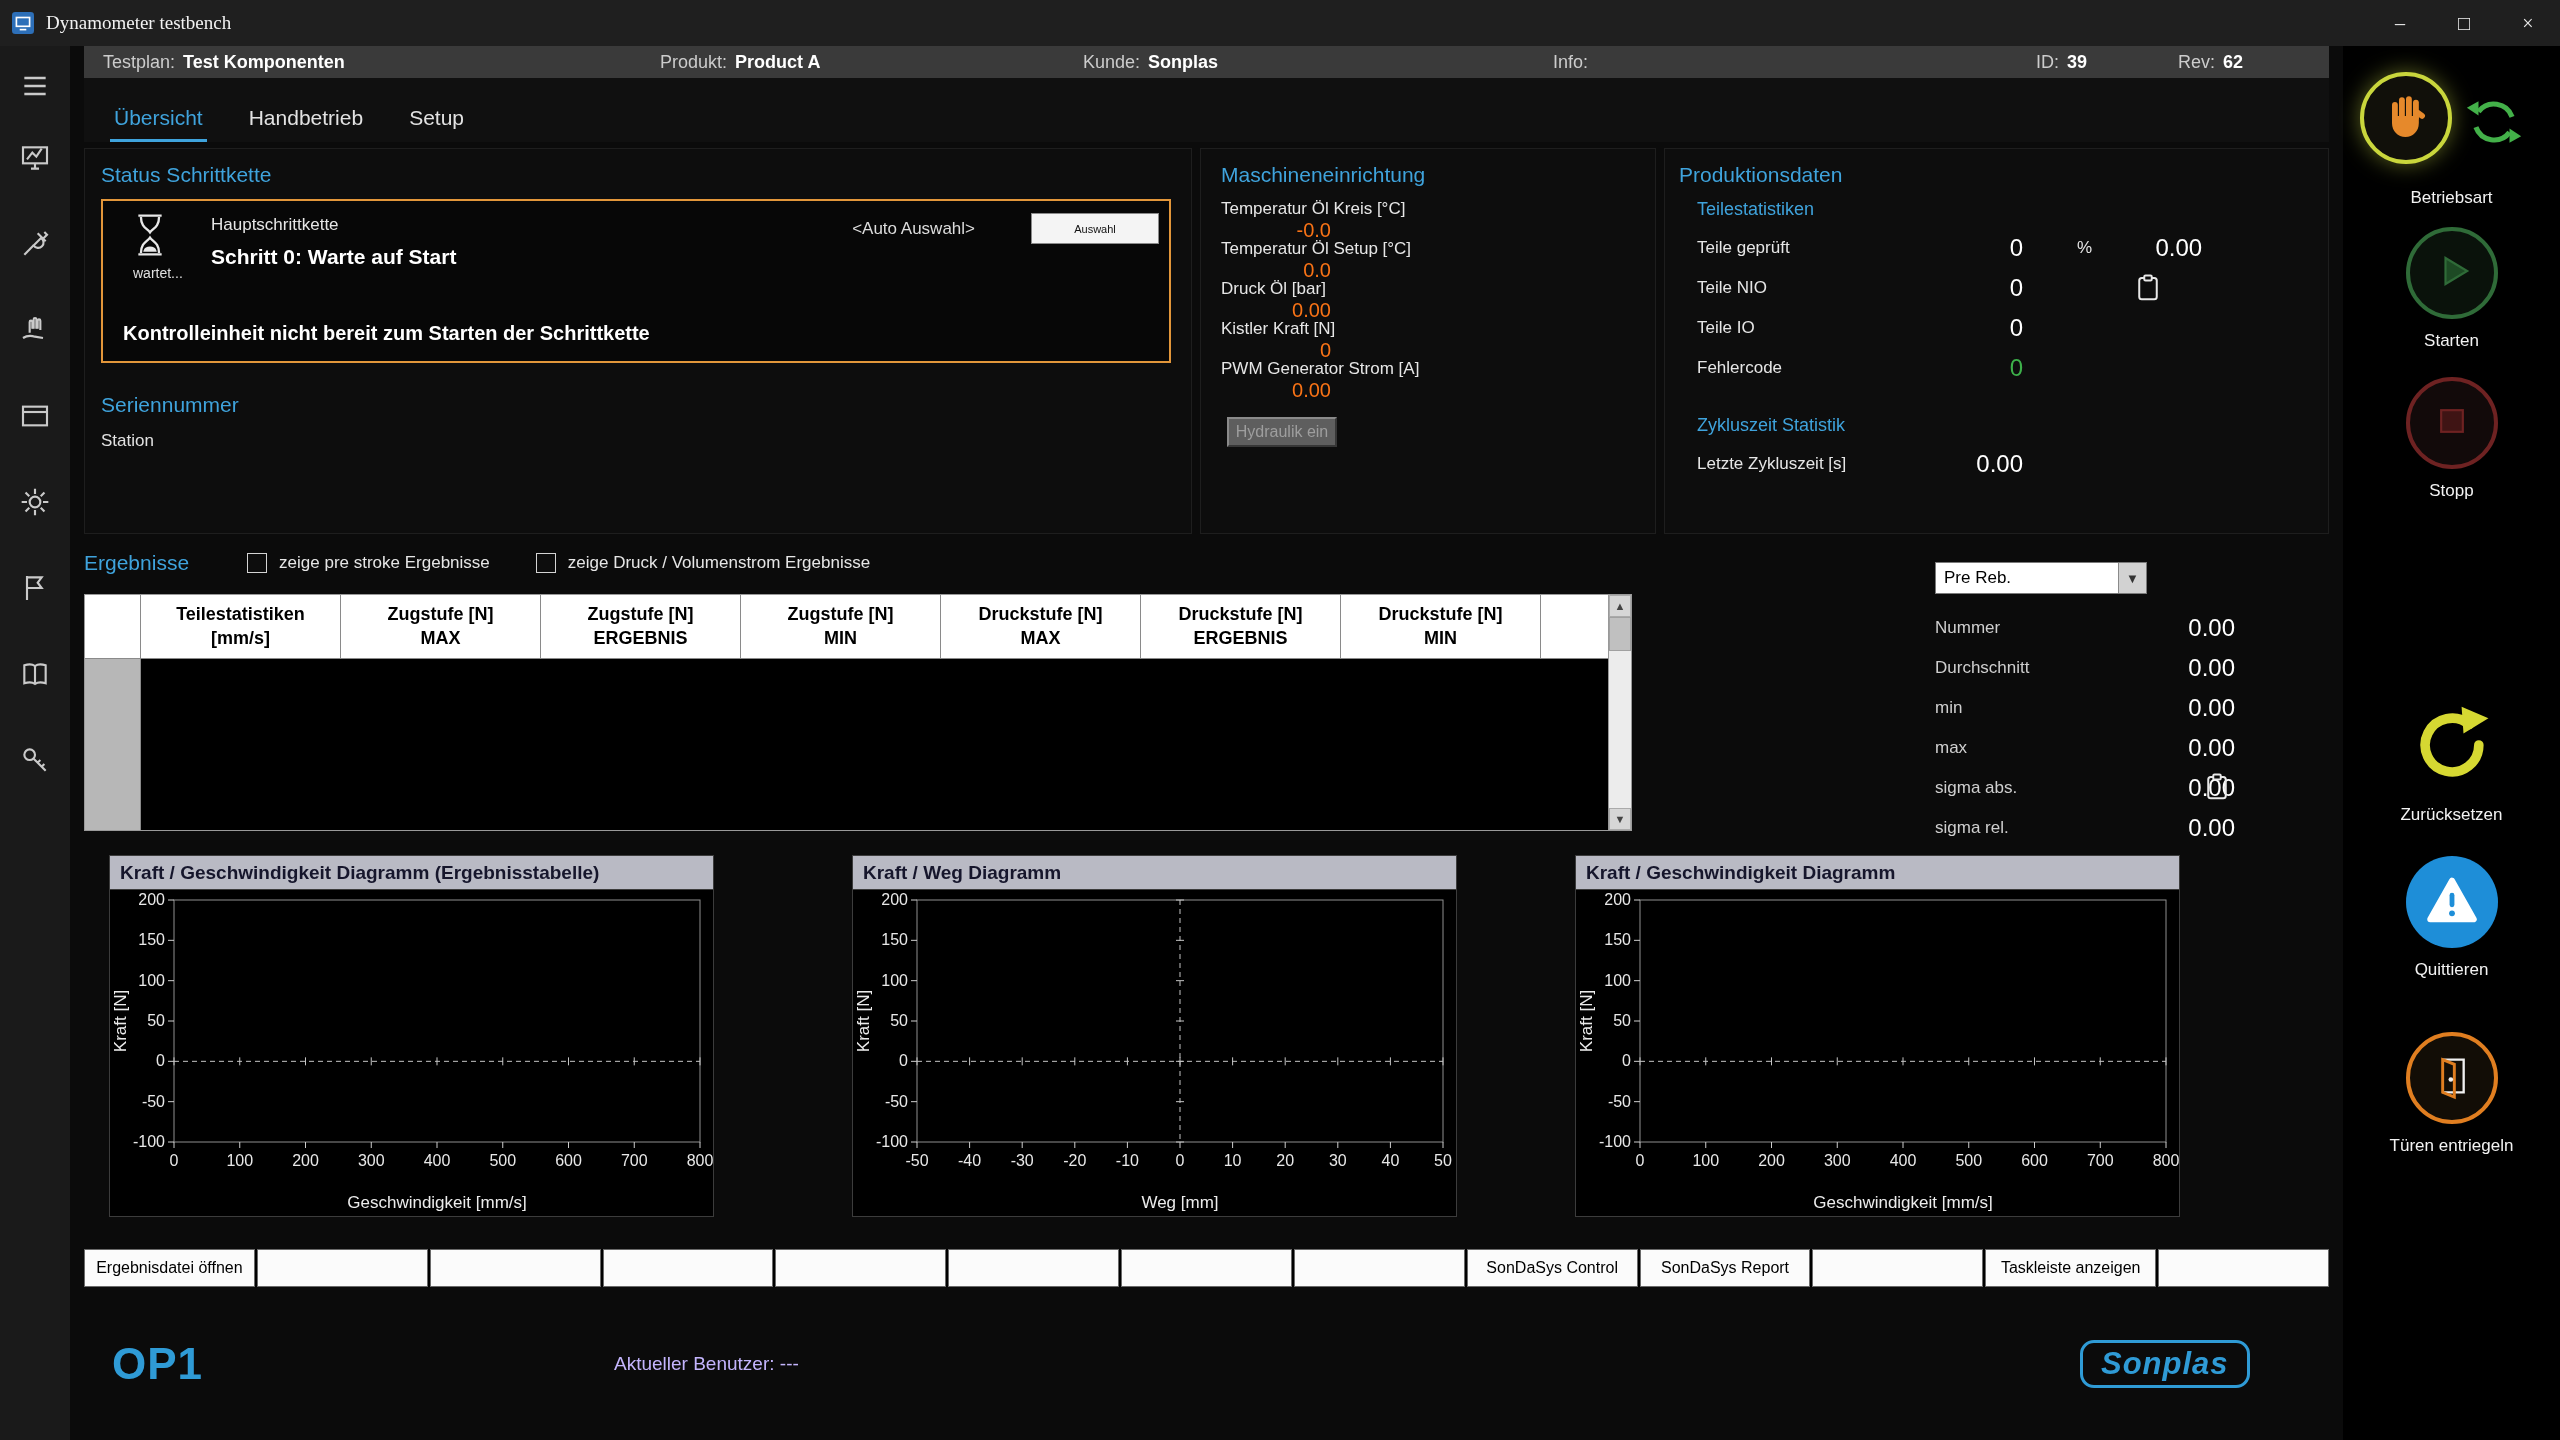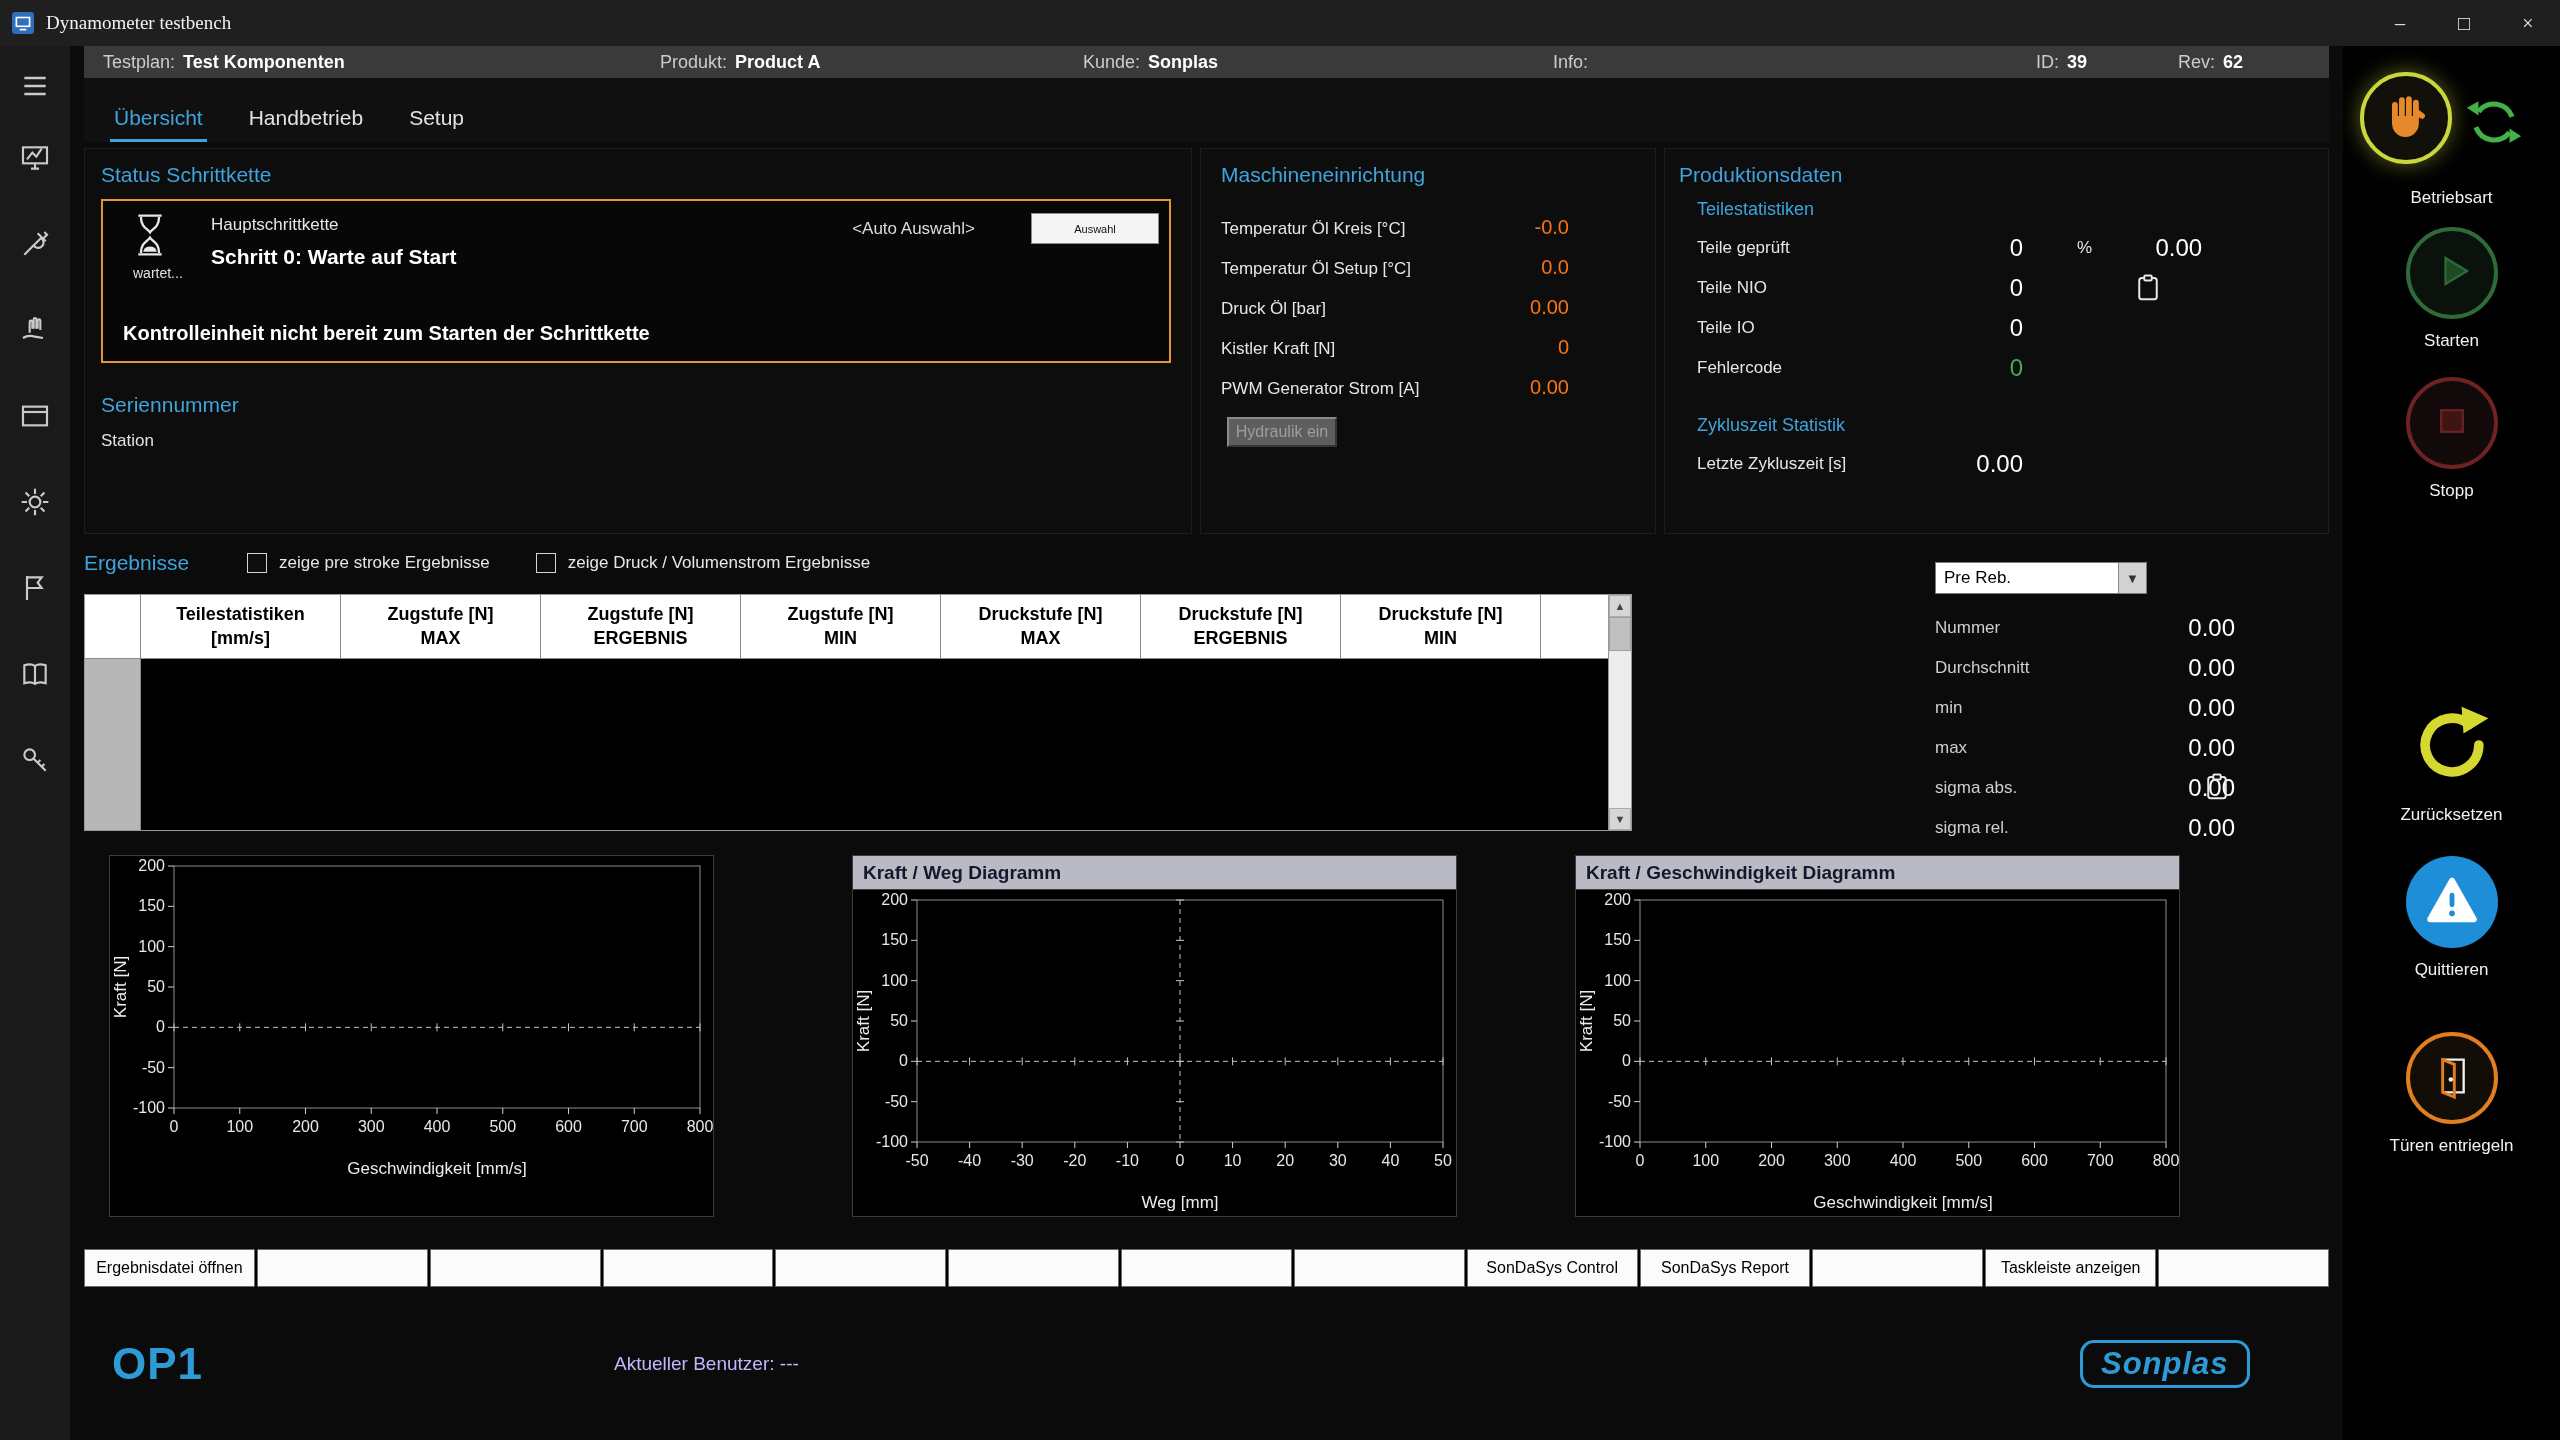--- a/index.html
+++ b/index.html
@@ -54,21 +54,21 @@
   .chain-name { font-size:17px; color:#e6e6e6; }
   .step-text { font-size:21px; font-weight:bold; color:#ffffff; margin-top:10px; }
   .auto-select { font-size:17px; color:#dcdcdc; margin:6px 56px 0 0; }
   .auswahl-btn { width:128px; height:31px; background:#f4f4f4; color:#111; font-size:11px;
                  border:1px solid #8a8a8a; display:flex; align-items:center; justify-content:center; }
   .box-message { font-size:20px; font-weight:bold; color:#fff; margin-top:auto; padding:0 0 16px 20px; }
   .serial-title { margin-top:30px; }
   .serial-value { font-size:17px; color:#e2e2e2; margin-top:14px; }
 
   
-  .m-row { display:flex; align-items:flex-end; height:40px; padding-right:86px; }
+  .m-row { display:flex; align-items:flex-start; height:40px; padding-right:86px;flex-direction:column; }
   .m-label { flex:1; font-size:17px; color:#e6e6e6; }
   .m-value { min-width:110px; text-align:right; font-size:20px; color:#f97316; }
   .hydraulik-btn { margin:18px 0 0 6px; width:110px; height:30px; background:#5e5e5e; color:#9e9e9e;
                    font-size:16px; border:2px outset #8a8a8a; display:flex; align-items:center; justify-content:center; }
 
   
   .sub-title { color:#3fa3dc; font-size:18px; margin:4px 0 8px 18px; }
   .p-row { display:grid; grid-template-columns:240px 86px 1fr; align-items:center; height:40px; padding-left:18px; }
   .p-label { font-size:17px; color:#e6e6e6; }
   .p-value { font-size:24px; color:#fff; text-align:right; }
@@ -466,20 +466,21 @@
       <span class="clip-icon2">
         <svg viewBox="0 0 24 24" width="30" height="30" fill="none" stroke="#e8e8e8" stroke-width="1.6">
             <rect x="5" y="4" width="14" height="17" rx="2"></rect>
             <rect x="9" y="2" width="6" height="4" rx="1" fill="#0b0b0b"></rect>
           </svg>
       </span>
     </div>
 
     <div class="charts">
       <div class="chart-box c1">
+        <div class="chart-title">Kraft / Geschwindigkeit Diagramm (Ergebnisstabelle)</div>
         <div class="chart-plot">
             <svg viewBox="0 0 603 326" width="603" height="326" font-family="Liberation Sans, sans-serif">
               <rect x="64" y="10" width="526" height="242" fill="#000" stroke="#8f8f8f"></rect>
               <line x1="58" y1="10" x2="64" y2="10" stroke="#cfcfcf"></line>
               <text x="55" y="15" text-anchor="end" fill="#e8e8e8" font-size="16">200</text>
               <line x1="58" y1="50.33333333333333" x2="64" y2="50.33333333333333" stroke="#cfcfcf"></line>
               <text x="55" y="55.33333333333333" text-anchor="end" fill="#e8e8e8" font-size="16">150</text>
               <line x1="58" y1="90.66666666666666" x2="64" y2="90.66666666666666" stroke="#cfcfcf"></line>
               <text x="55" y="95.66666666666666" text-anchor="end" fill="#e8e8e8" font-size="16">100</text>
               <line x1="58" y1="131" x2="64" y2="131" stroke="#cfcfcf"></line>

